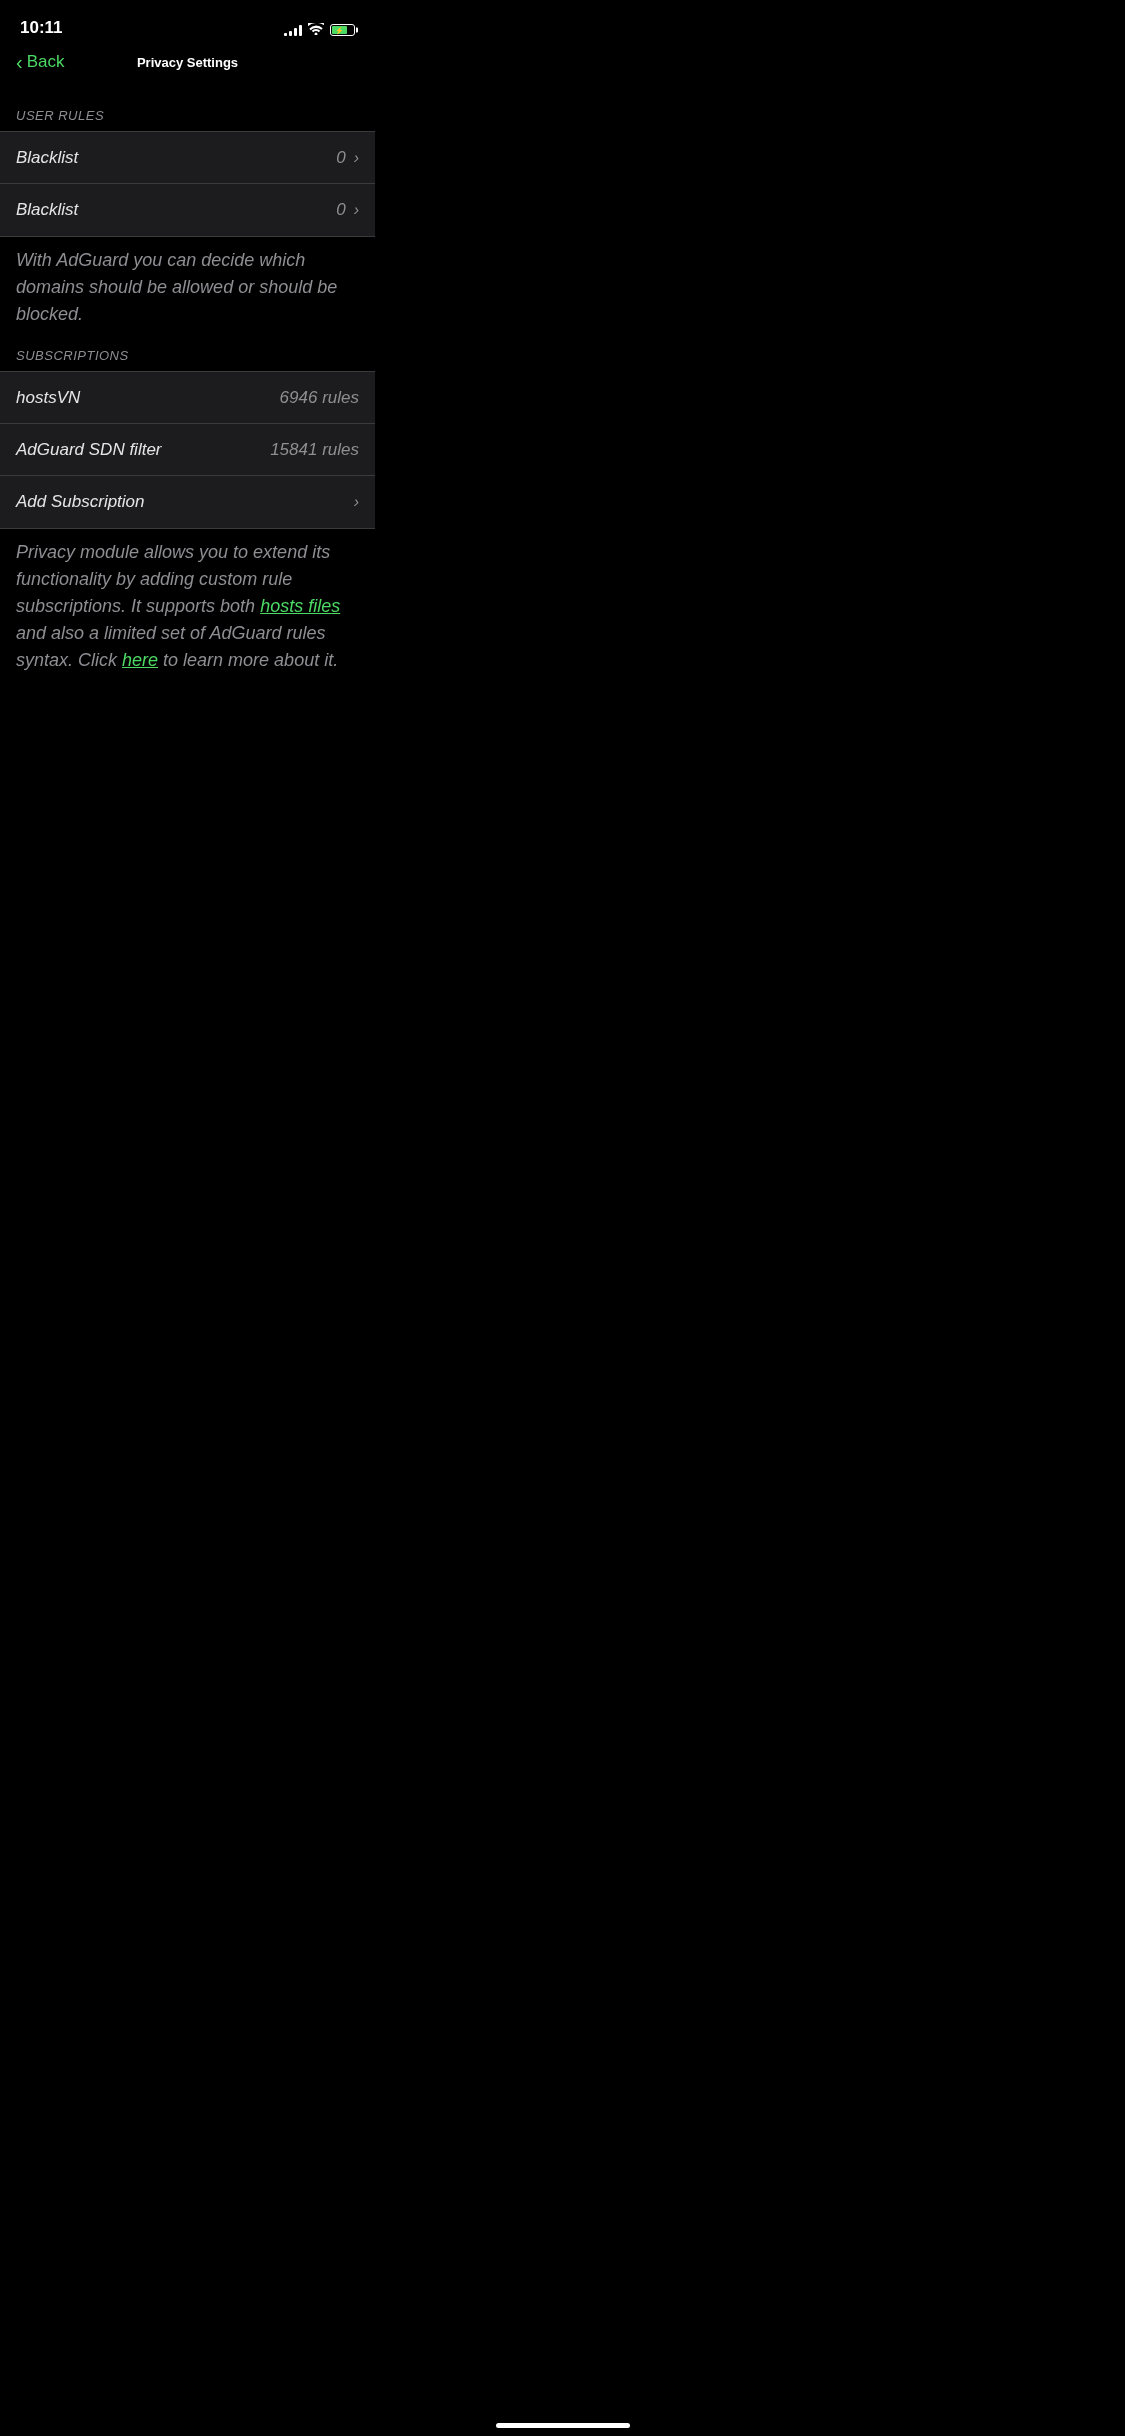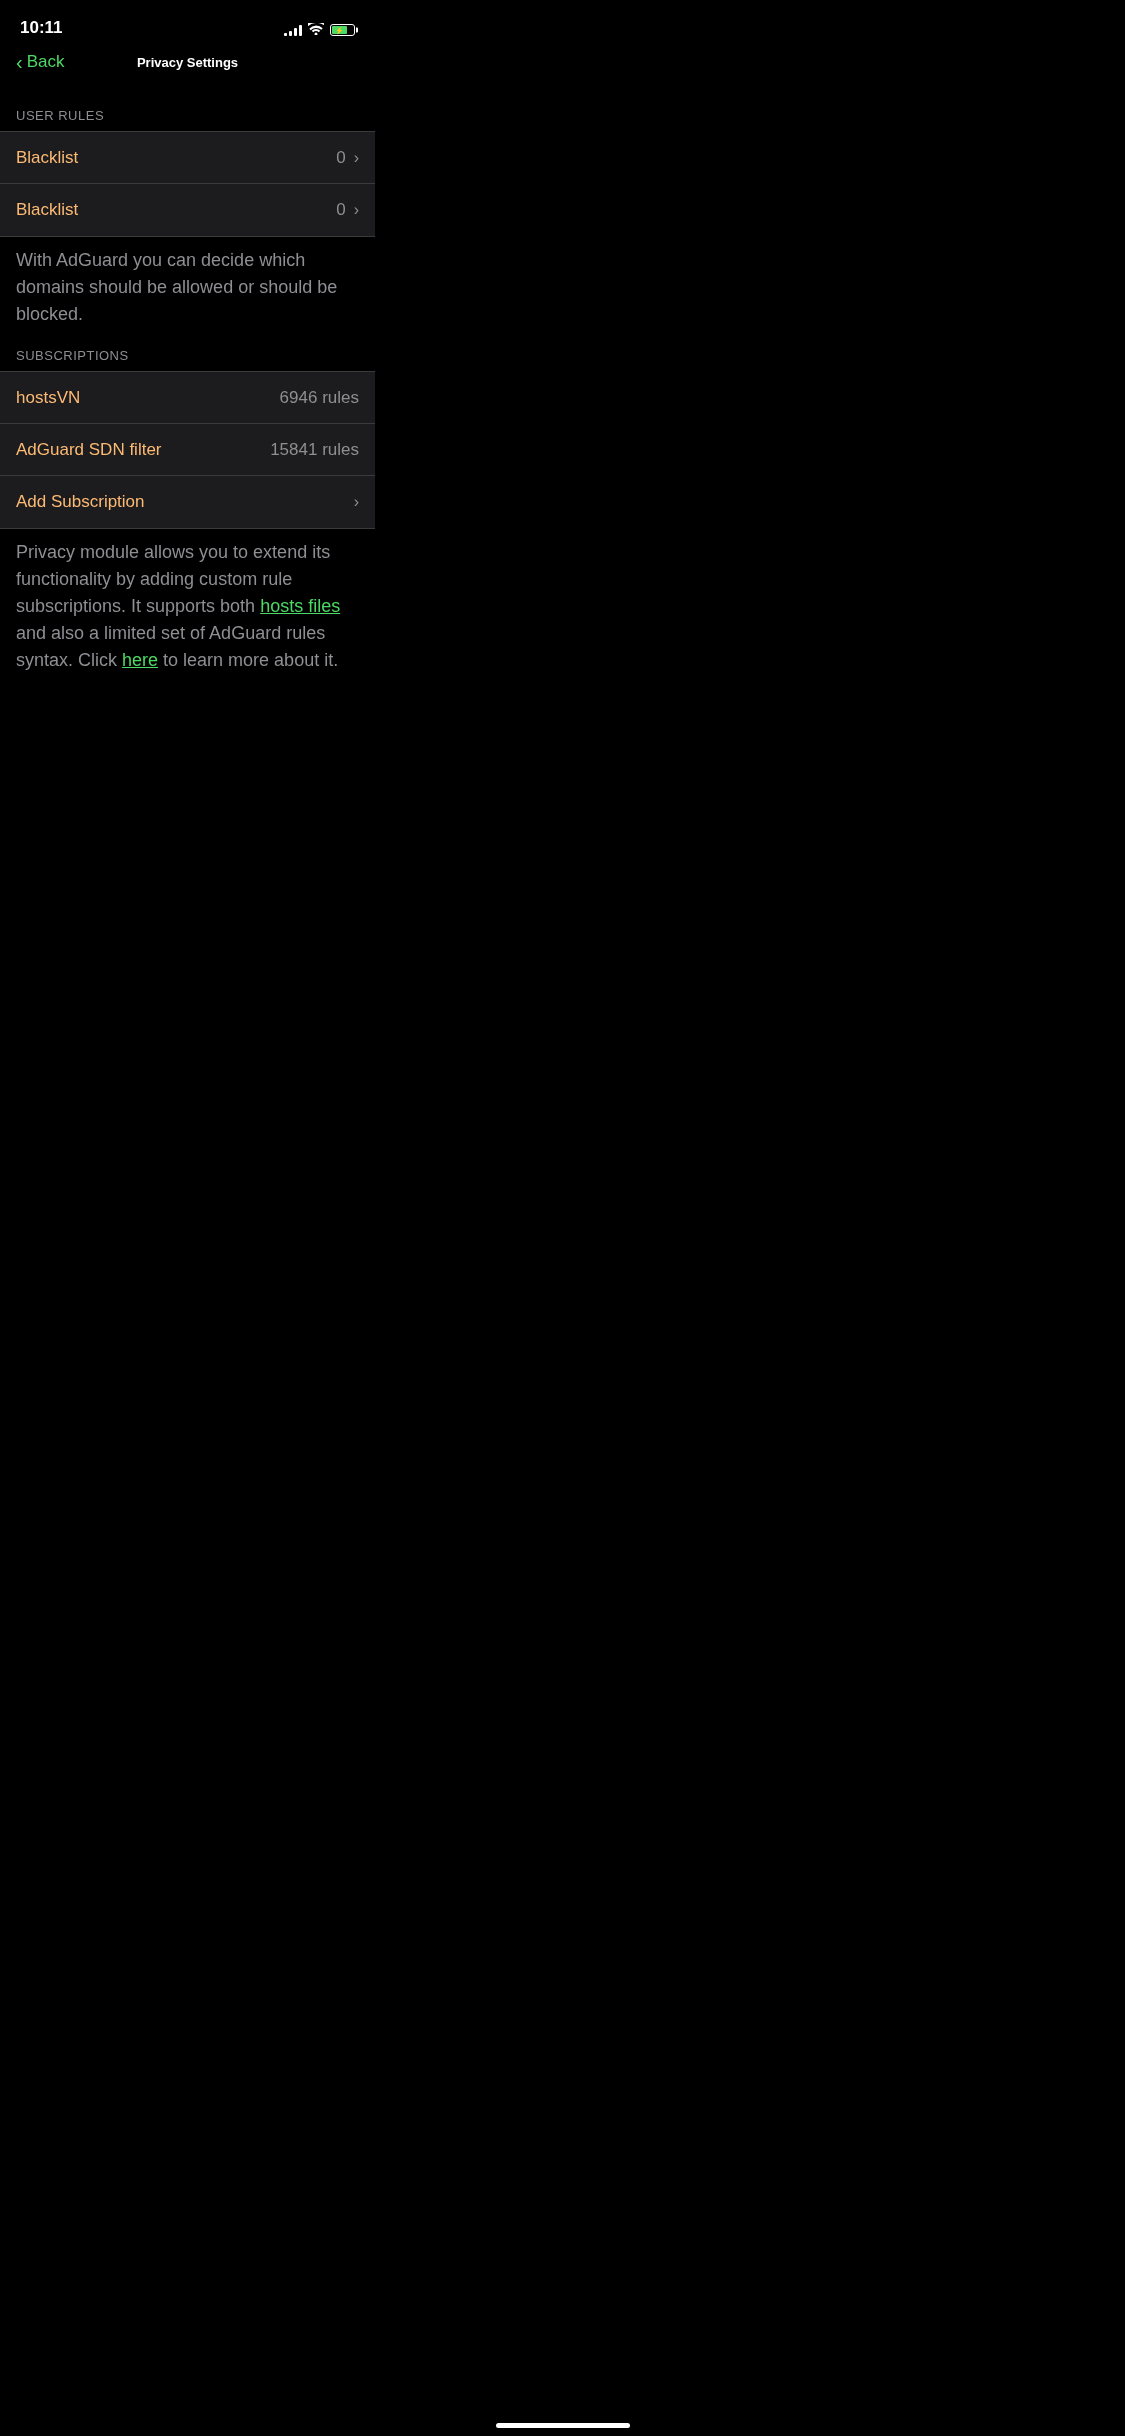--- a/index.html
+++ b/index.html
@@ -127,20 +127,21 @@
       left: 50%;
       transform: translateX(-50%);
       font-size: 13px;
       font-weight: 600;
       color: #fff;
     }
 
     
     .content {
       padding-top: 20px;
+      font-style: italic;
     }
 
     
     .section-header {
       padding: 0 16px 8px;
       font-size: 13px;
       font-weight: 400;
       color: #8e8e93;
       letter-spacing: 0.5px;
       text-transform: uppercase;
@@ -164,21 +165,21 @@
       cursor: pointer;
       min-height: 52px;
     }
 
     .list-item:last-child {
       border-bottom: none;
     }
 
     .list-item-label {
       font-size: 17px;
-      color: #fdba74;
+      color: #e5e5e5;
     }
 
     .list-item-label.green {
       color: #4cd964;
     }
 
     .list-item-right {
       display: flex;
       align-items: center;
       gap: 8px;

